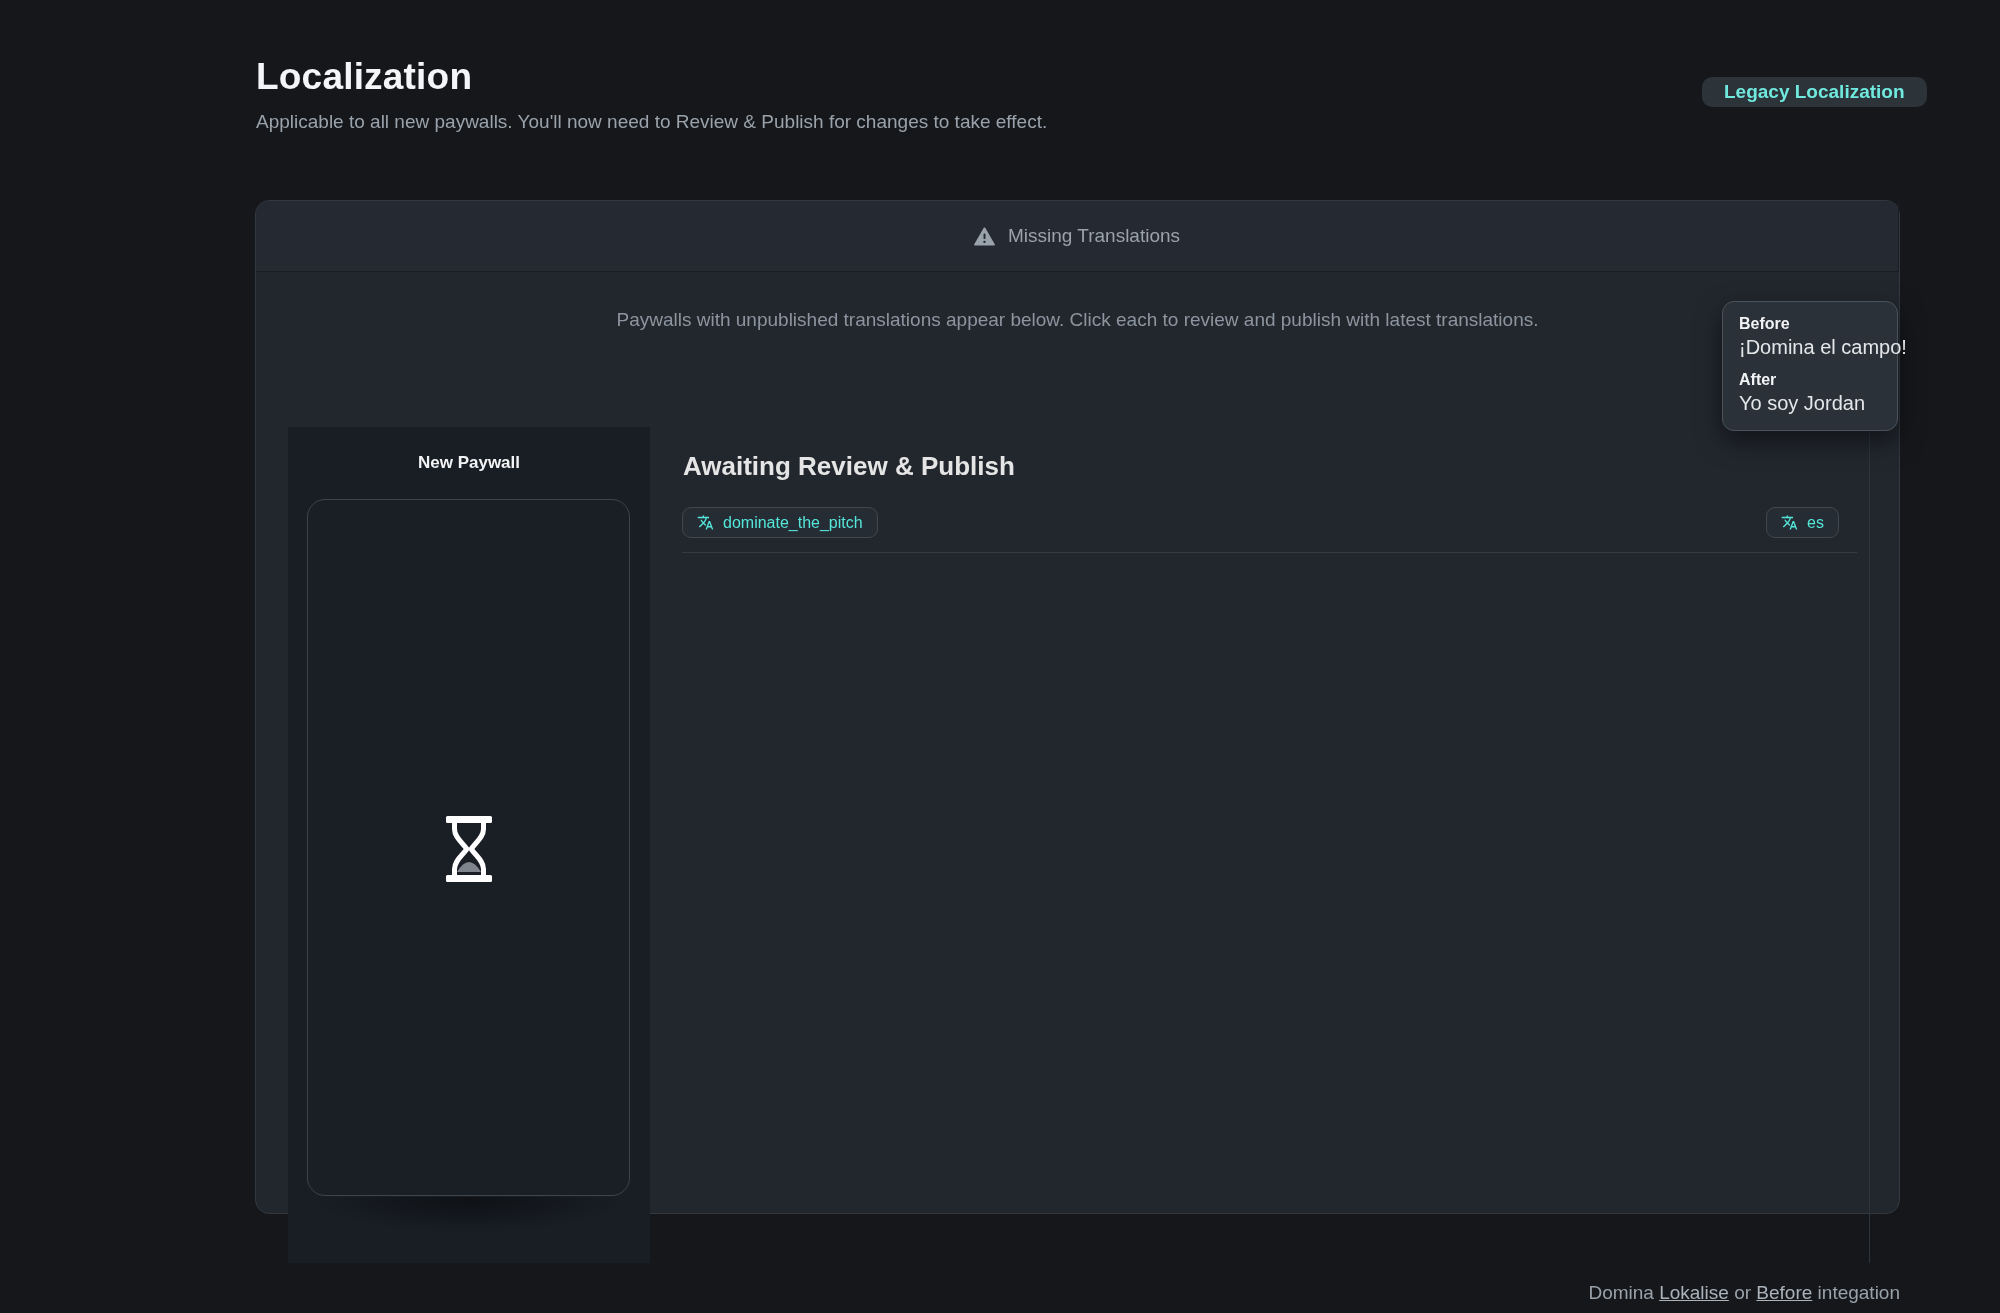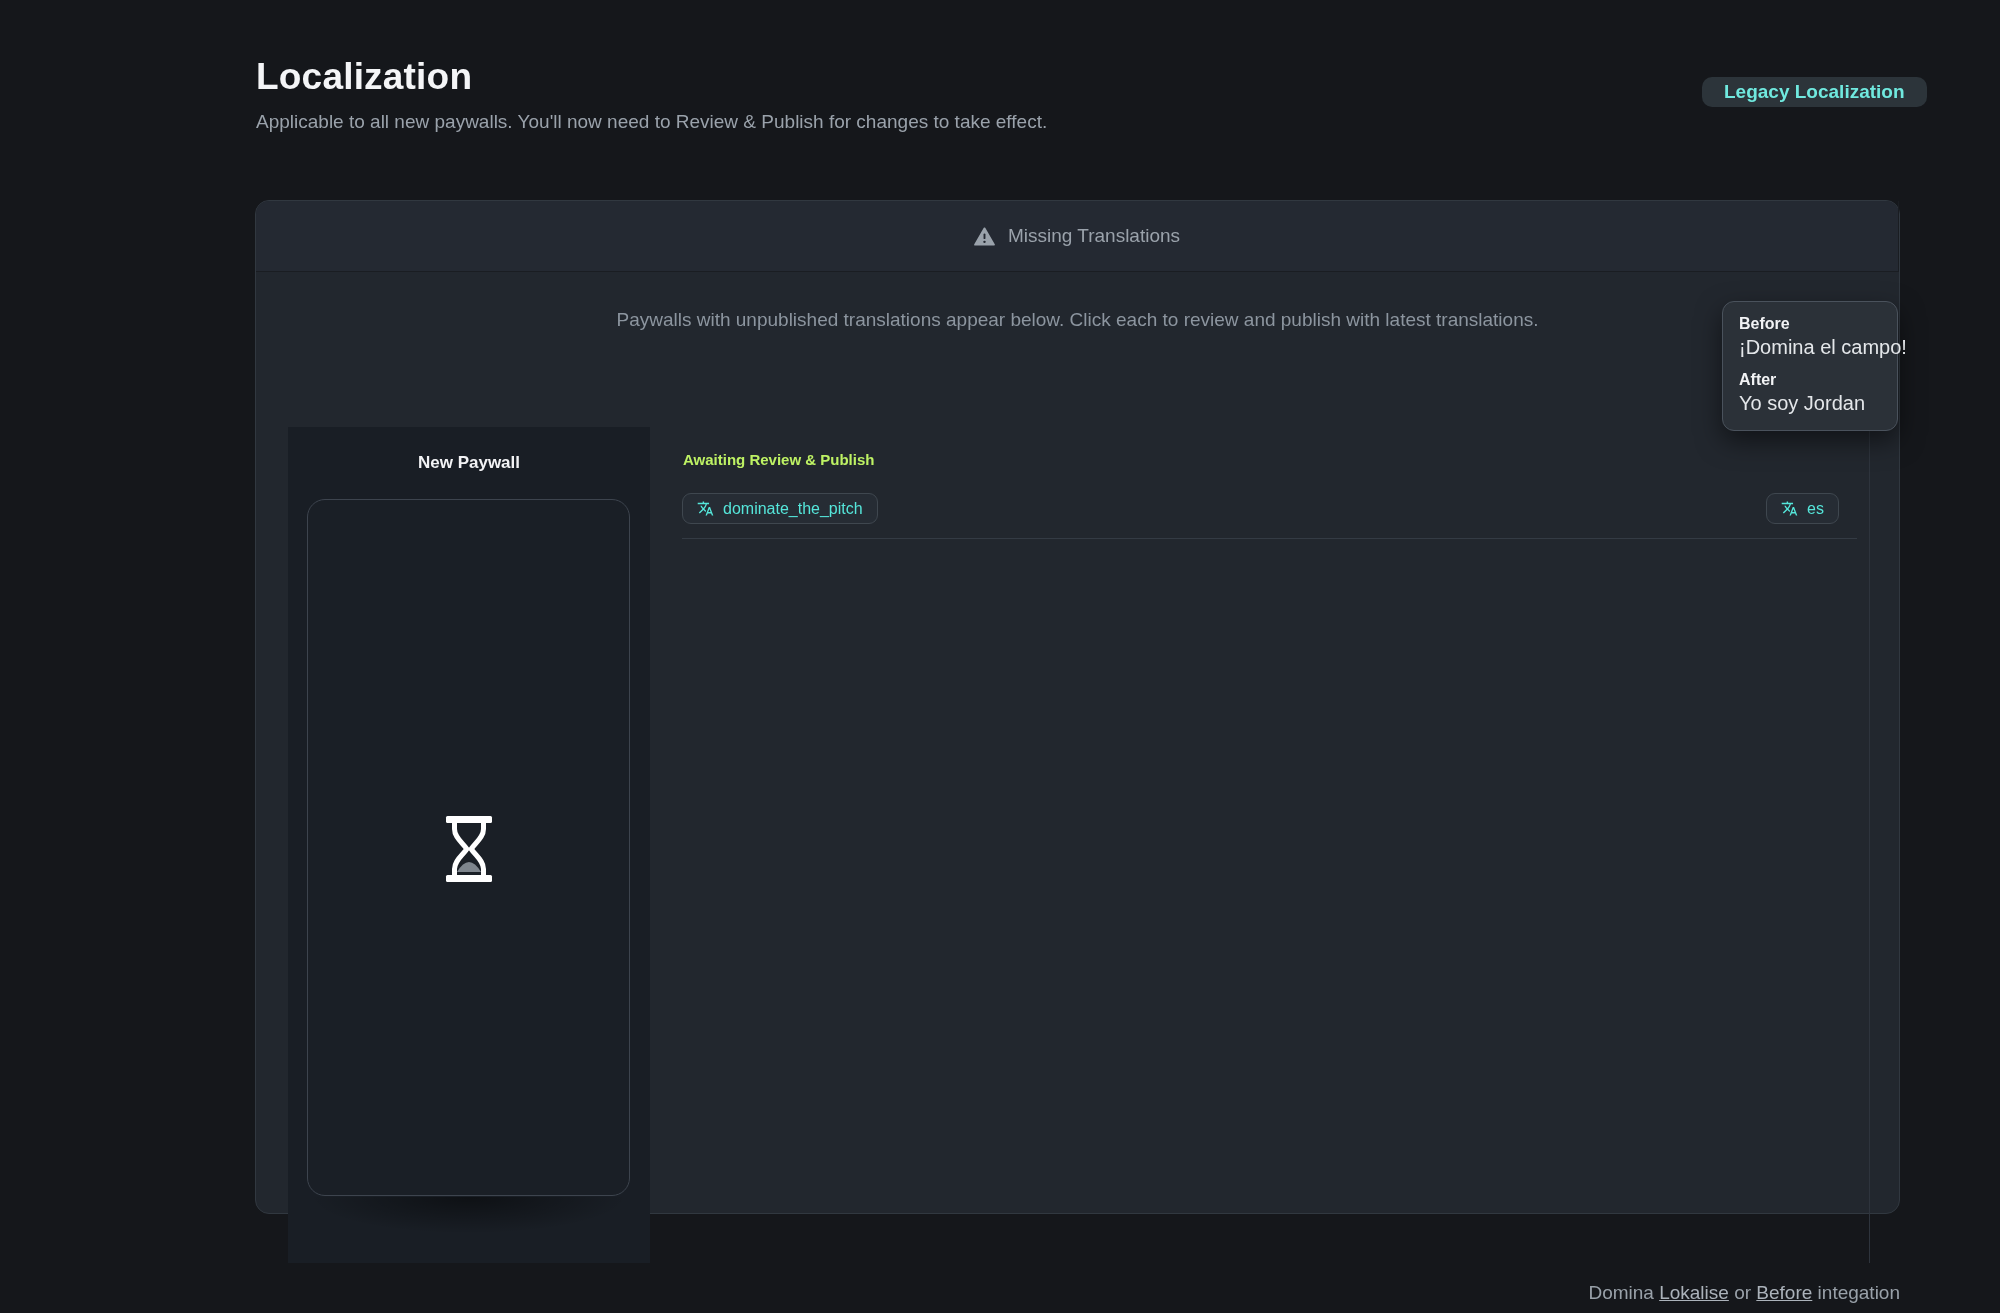--- a/index.html
+++ b/index.html
@@ -47,21 +47,21 @@
     border:1px solid #3d444e; border-radius:18px; background:#1a1f26;
   }
   .hourglass-wrap { position:absolute; left:50%; top:316px; transform:translateX(-50%); }
   .phone-shadow {
     position:absolute; left:24px; top:770px; width:313px; height:36px;
     background:radial-gradient(ellipse at 50% 0, rgba(0,0,0,.45), rgba(0,0,0,0) 72%);
   }
 
   
   .main-area { position:absolute; left:426px; top:155px; width:1188px; height:836px; border-right:1px solid #2e343d; }
-  .main-heading { margin:24px 0 0 1px; font-size:15px; font-weight:700; color:#bef264; }
+  .main-heading { margin:24px 0 0 1px; font-size:26px; font-weight:700; color:#e5e5e5; }
   .chips-row { margin-top:25px; display:flex; justify-content:space-between; align-items:center; padding-right:30px; }
   .chip {
     display:inline-flex; align-items:center; gap:9px; height:31px; padding:8px 14px;
     background:#262c34; border:1px solid #3f474f; border-radius:9px;
     color:#55e6da; font-size:16px; font-weight:500; cursor:pointer; font-family:inherit;
   }
   .chip svg { flex:0 0 auto; }
   .list-divider { margin-top:14px; margin-right:12px; border-top:1px solid #343b44; height:0; }
 
   

